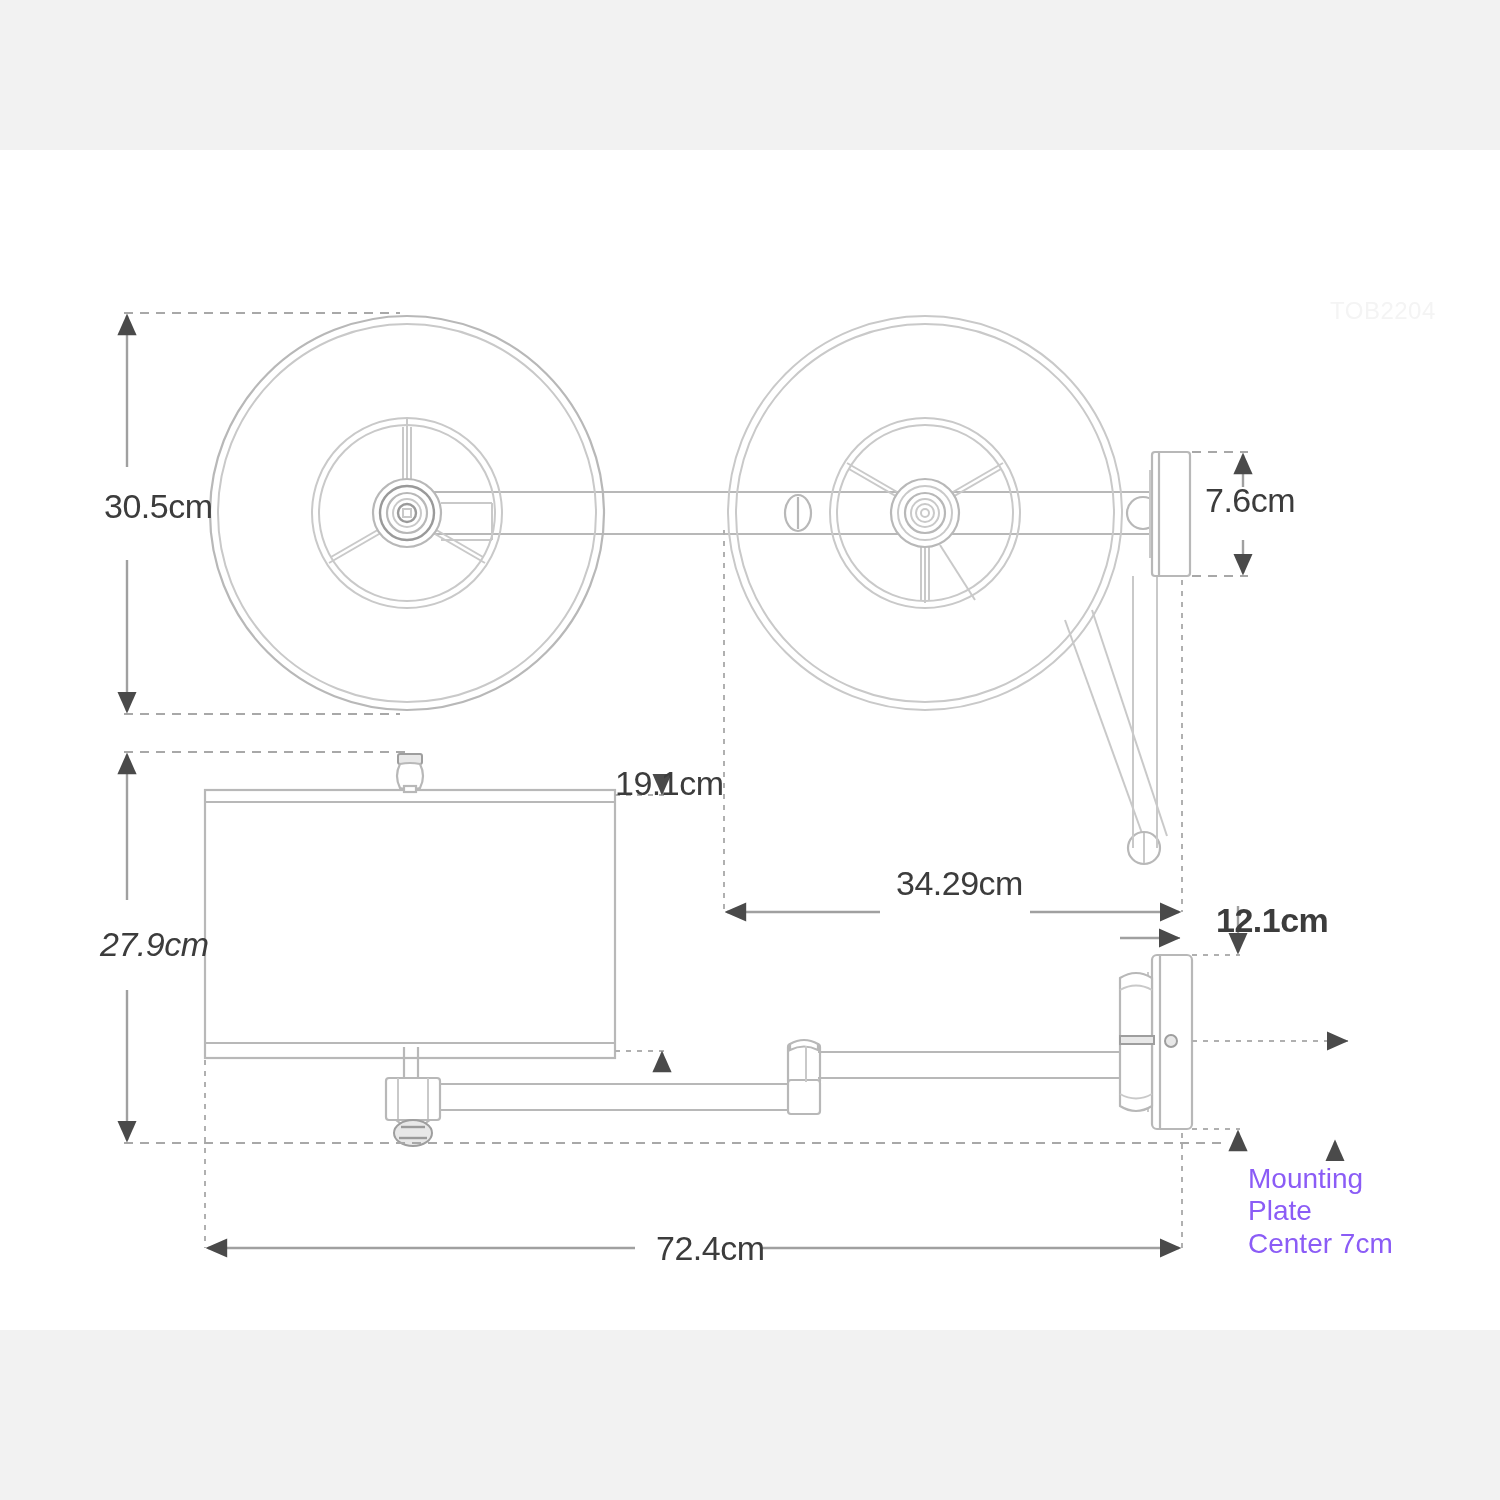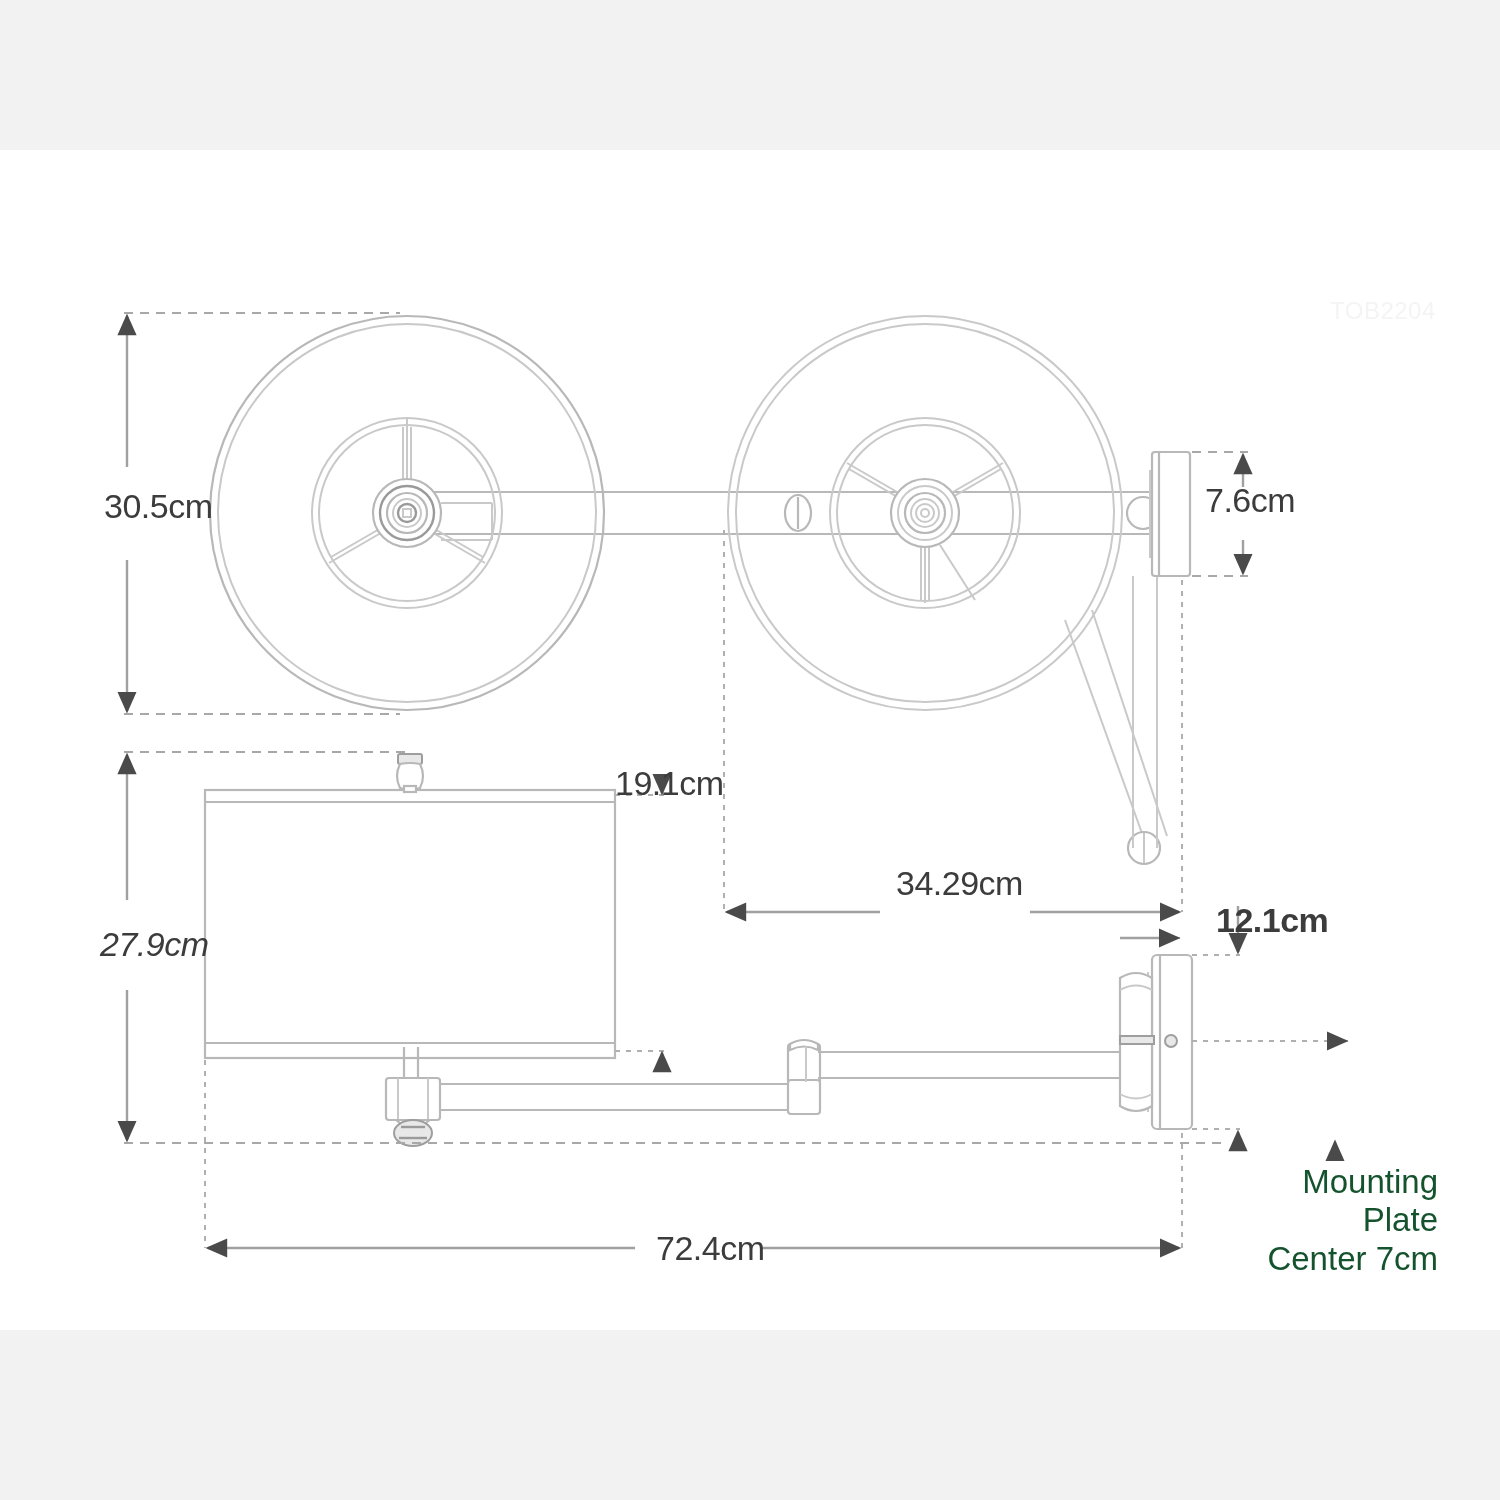--- a/index.html
+++ b/index.html
@@ -38,24 +38,24 @@
   .dim-label {
     position: absolute;
     color: #3c3c3c;
     font-size: 34px;
     font-family: "Liberation Sans", sans-serif;
     white-space: nowrap;
     letter-spacing: -0.5px;
   }
   .note-label {
     position: absolute;
-    color: #14532d;
-    font-size: 33px;
+    color: #8b5cf6;
+    font-size: 28px;
     font-family: "Liberation Sans", sans-serif;
-    text-align: right;
+    text-align: left;
     line-height: 1.16;
     white-space: nowrap;
   }
   .watermark {
     position: absolute;
     color: #f4f4f4;
     font-size: 24px;
     font-family: "Liberation Sans", sans-serif;
     letter-spacing: 0.5px;
   }

